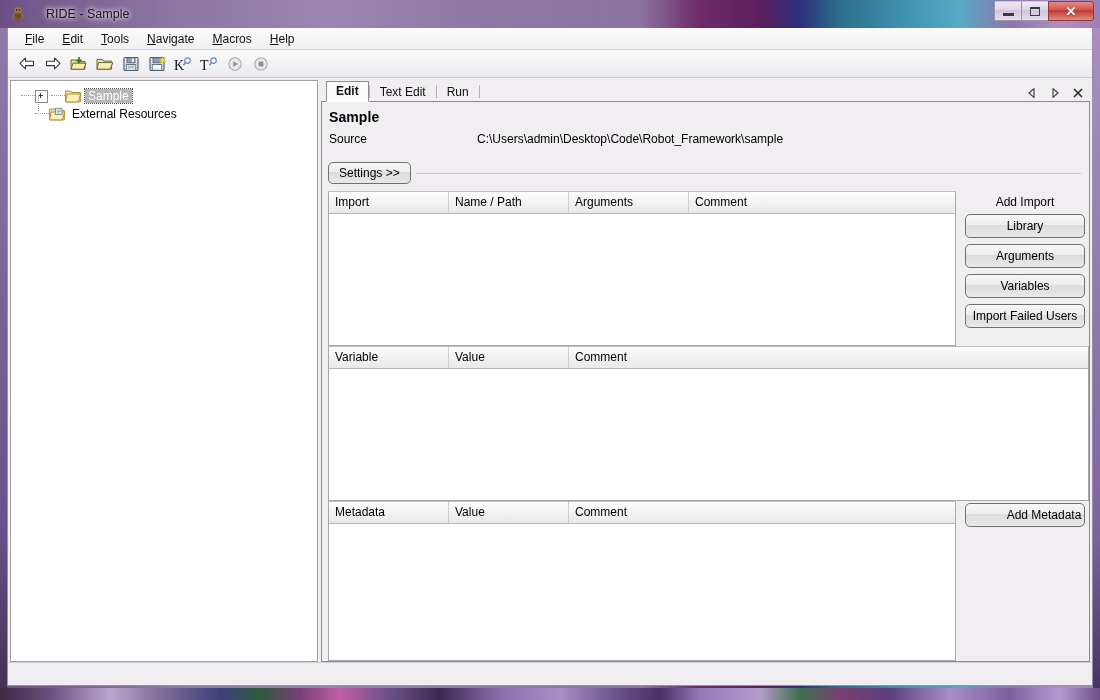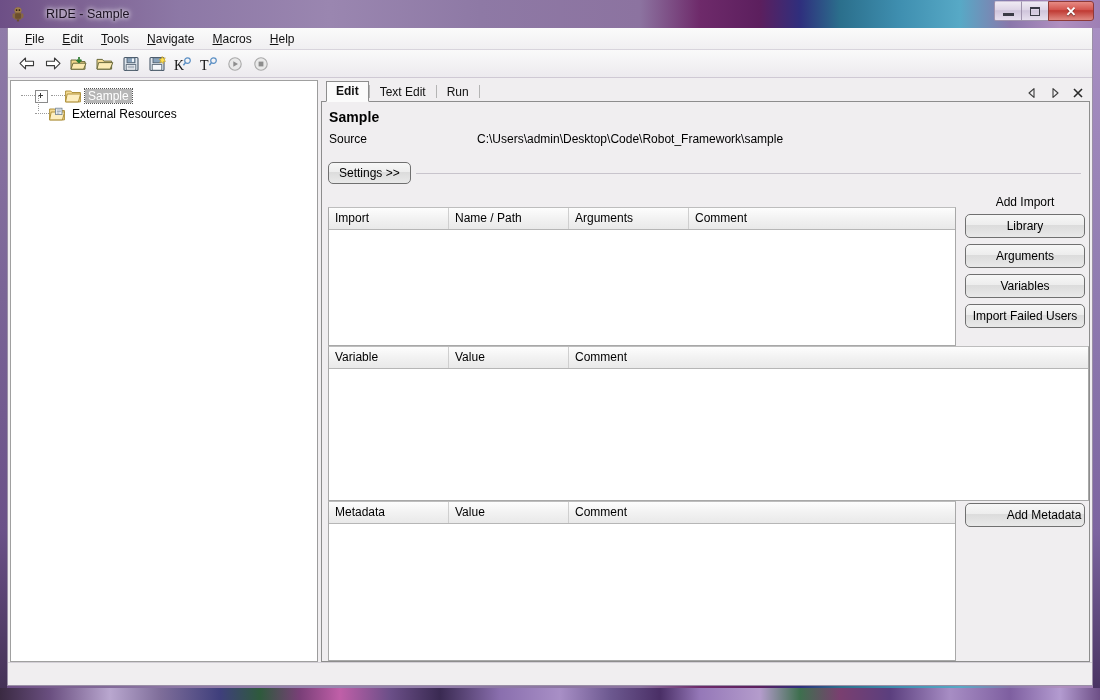--- a/index.html
+++ b/index.html
@@ -544,21 +544,21 @@
               <div class="source-value">C:\Users\admin\Desktop\Code\Robot_Framework\sample</div>
             </div>
           </div>
 
           <div class="settings-row">
             <button class="btn">Settings &gt;&gt;</button>
             <div class="settings-line"></div>
           </div>
 
           <div class="section" style="height:155px; margin-top:7px;">
-            <div class="grid-wrap" style="margin-left:6px;margin-top:16px;">
+            <div class="grid-wrap" style="margin-left:6px;">
               <div class="grid-head">
                 <div class="gh" style="width:120px">Import</div>
                 <div class="gh" style="width:120px">Name / Path</div>
                 <div class="gh" style="width:120px">Arguments</div>
                 <div class="gh" style="flex:1 1 auto">Comment</div>
               </div>
               <div class="grid-body" style="height:132px"></div>
             </div>
             <div class="side-panel">
               <div class="side-title">Add Import</div>

